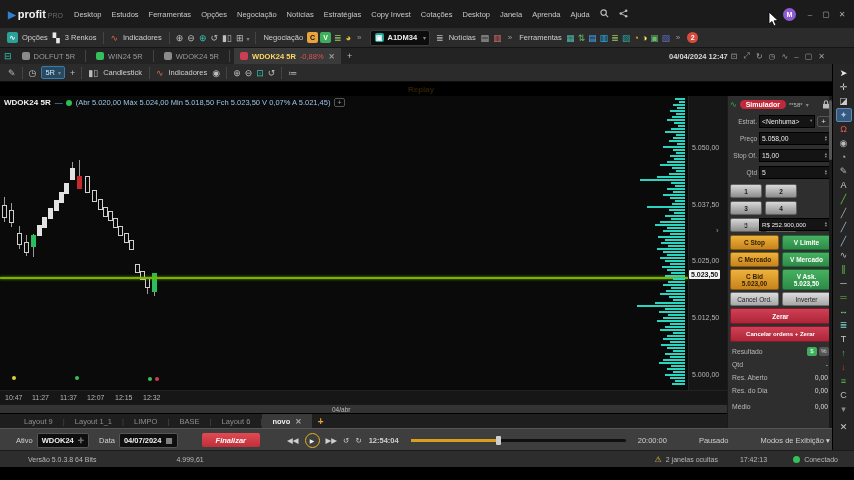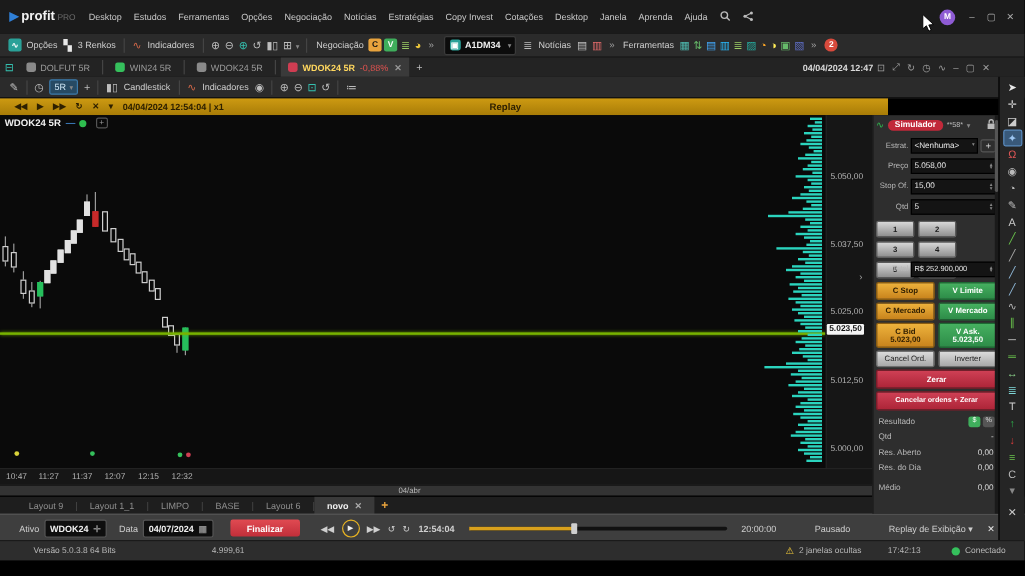--- a/index.html
+++ b/index.html
@@ -77,21 +77,21 @@
   .layout-tab.active{background:#3a3a3a;color:#f2f2f2;font-weight:bold;}
   .layout-tab .x{margin-left:5px;color:#aaa;}
   .lt-sep{color:#4a4a4a;}
   #lt-plus{color:#e8a33d;font-weight:bold;font-size:10px;margin-left:6px;}
   
   #controlbar{left:0;top:428px;width:854px;height:22px;background:#3e3e3e;border-top:1px solid #565656;color:#d8d8d8;}
   .cb-label{font-size:7.5px;color:#cfcfcf;margin:0 4px;}
   .cb-box{background:#0e0e0e;border:1px solid #555;border-radius:2px;height:13px;display:flex;align-items:center;
           padding:0 4px;color:#f0f0f0;font-size:7.5px;font-weight:bold;}
   #finalizar{background:linear-gradient(#e04a52,#c12f3a);color:#fff;font-size:7.5px;font-weight:bold;
-             border-radius:2px;height:14px;display:flex;align-items:center;padding:0 14px;margin:0 14px;}
+             border-radius:2px;height:14px;display:flex;align-items:center;padding:0 14px;margin:0 24px;font-style:italic;}
   .media{color:#cfcfcf;font-size:7.5px;margin:0 3px;}
   #playbtn{width:13px;height:13px;border:1px solid #e8b323;border-radius:50%;display:flex;align-items:center;
            justify-content:center;color:#f0f0f0;font-size:6px;margin:0 3px;}
   #slider{position:relative;width:215px;height:3px;background:#111;border-radius:2px;margin:0 8px;}
   #slider .fill{position:absolute;left:0;top:0;height:3px;width:88px;background:#d8a01c;}
   #slider .handle{position:absolute;left:85px;top:-3px;width:5px;height:9px;background:#cfcfcf;border-radius:1px;}
   
   #statusbar{left:0;top:450px;width:854px;height:16px;background:#2d2d2d;border-top:1px solid #1a1a1a;color:#b8b8b8;}
   #statusbar .warn{color:#e8c23a;font-size:8px;margin-right:4px;}
   #statusbar .conn-dot{width:7px;height:7px;border-radius:50%;background:#35c05c;margin:0 4px;}
@@ -275,36 +275,28 @@
     <span class="tb-ico">◉</span>
     <span class="sep"></span>
     <span class="tb-ico">⊕</span>
     <span class="tb-ico">⊖</span>
     <span class="tb-ico" style="color:#35c0b0">⊡</span>
     <span class="tb-ico">↺</span>
     <span class="sep"></span>
     <span class="tb-ico">≔</span>
   </div>
 
-  <div id="replaybar" class="abs">
-    <span class="rc">◀◀</span>
-    <span class="rc">▶</span>
-    <span class="rc">▶▶</span>
-    <span class="rc">↻</span>
-    <span class="rc">✕</span>
-    <span class="rc">▾</span>
-    <span style="margin-left:4px">04/04/2024 12:54:04 | x1</span>
-  </div>
   <span id="replay-word" class="abs">Replay</span>
 
   <div id="chart" class="abs">
     <div id="ohlcline">
       <span class="sym">WDOK24 5R</span>
       <span class="dash">—</span>
       <span class="dot"></span>
+      <span class="ohlc">(Abr 5.020,00 Máx 5.024,00 Min 5.018,50 Fch 5.023,50 V 0,07% A 5.021,45)</span>
       <span class="plus">+</span>
     </div>
   <div class="wick" style="left: 4px; top: 101px; height: 25px;"></div>
       <div class="candle" style="left: 2px; top: 109px; height: 13px; background: rgb(10, 10, 10); border: 1px solid rgb(207, 207, 207);"></div>
       <div class="wick" style="left: 11px; top: 107px; height: 24px;"></div>
       <div class="candle" style="left: 9px; top: 114px; height: 13px; background: rgb(10, 10, 10); border: 1px solid rgb(207, 207, 207);"></div>
       <div class="wick" style="left: 19px; top: 130px; height: 23px;"></div>
       <div class="candle" style="left: 17px; top: 137px; height: 12px; background: rgb(10, 10, 10); border: 1px solid rgb(207, 207, 207);"></div>
       <div class="wick" style="left: 26px; top: 139px; height: 21px;"></div>
       <div class="candle" style="left: 24px; top: 146px; height: 11px; background: rgb(10, 10, 10); border: 1px solid rgb(207, 207, 207);"></div>
@@ -491,21 +483,21 @@
     <span class="media">▶▶</span>
     <span class="media">↺</span>
     <span class="media">↻</span>
     <span class="cb-label" style="font-weight:bold">12:54:04</span>
     <div id="slider">
         <div class="fill"></div>
         <div class="handle"></div>
       </div>
     <span class="cb-label">20:00:00</span>
     <span class="cb-label" style="margin-left:28px">Pausado</span>
-    <span class="cb-label" style="margin-left:28px"><span>Replay de Exibição</span> ▾</span>
+    <span class="cb-label" style="margin-left:28px"><span>Modos de Exibição</span> ▾</span>
     <span class="cb-label" style="margin-left:8px;color:#e8e8e8">✕</span>
   </div>
 
   <div id="statusbar" class="abs row">
     <span style="margin-left:28px;font-size:7px">Versão 5.0.3.8 64 Bits</span>
     <span style="margin-left:80px;font-size:7px">4.999,61</span>
     <span style="flex:1"></span>
     <span class="warn">⚠</span>
     <span style="font-size:7px">2 janelas ocultas</span>
     <span style="margin:0 22px;font-size:7px">17:42:13</span>

